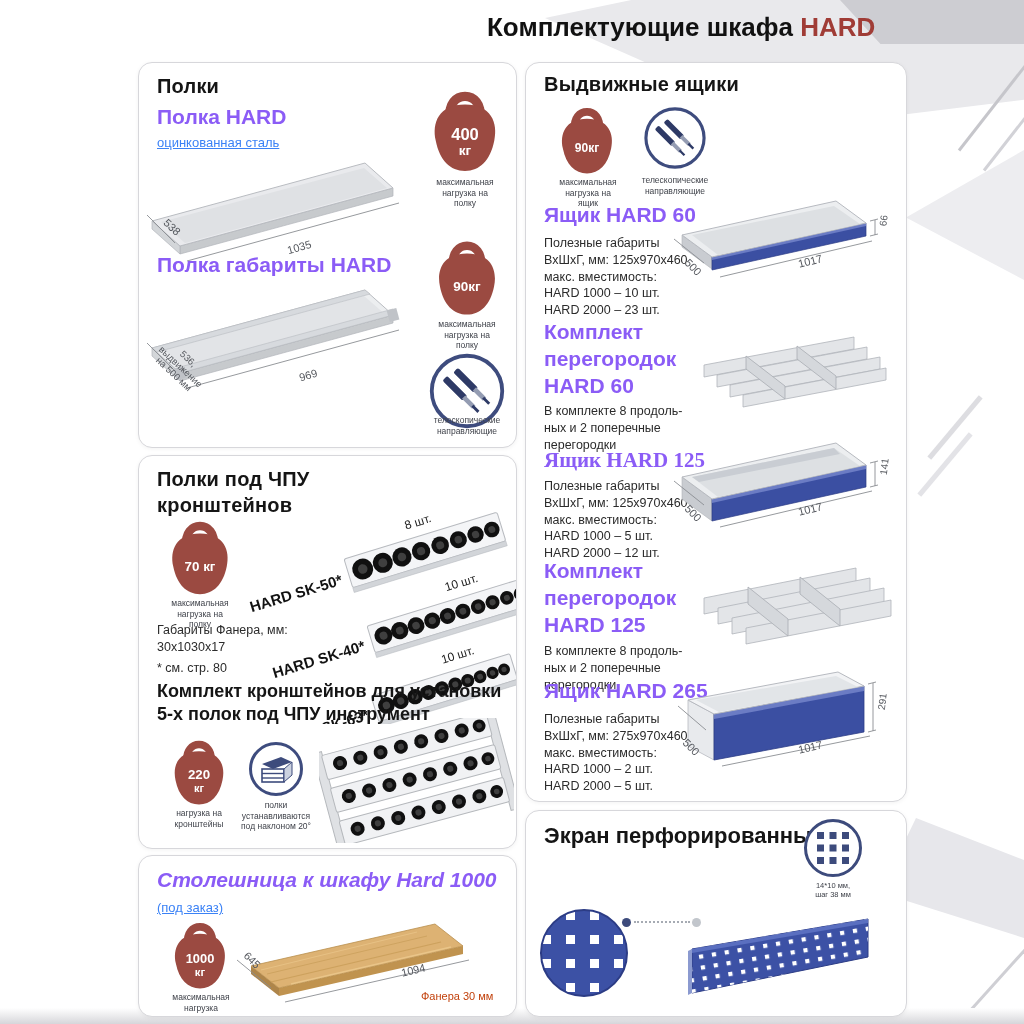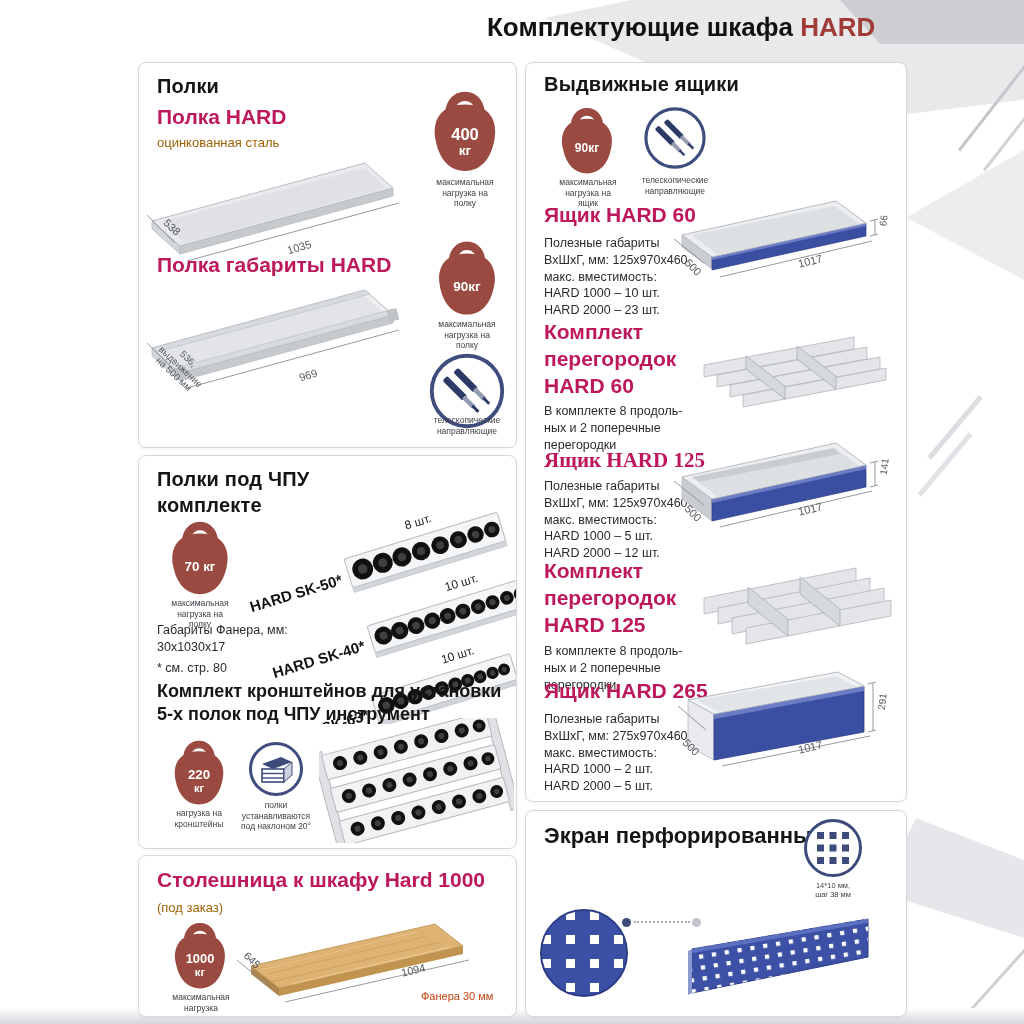--- a/index.html
+++ b/index.html
@@ -1,24 +1,24 @@
 <!DOCTYPE html>
 <html><head>
 <meta charset="utf-8">
 <style>
   html,body{margin:0;padding:0;background:#fff;}
   #canvas{position:relative;width:1024px;height:1024px;background:#fff;overflow:hidden;
           font-family:"Liberation Sans",sans-serif;color:#222;}
   .abs{position:absolute;}
   .pre{white-space:pre-line;}
-  .card{position:absolute;background:#fff;border:1px solid #d7d7db;border-radius:8px;
+  .card{position:absolute;background:#fff;border:1px solid #d7d7db;border-radius:14px;
         box-shadow:0 1px 4px rgba(0,0,0,.05);overflow:hidden;}
   .h-section{font-size:20px;font-weight:bold;color:#151515;letter-spacing:.2px;}
-  .h-product{font-size:21px;font-weight:bold;color:#be185d;}
-  .sub{font-size:13px;color:#a16207;}
+  .h-product{font-size:21px;font-weight:bold;color:#8b5cf6;}
+  .sub{font-size:13px;color:#3b82f6;text-decoration:underline;}
   .body-txt{font-size:12.5px;line-height:1.34;color:#2b2b2b;}
   .cap{font-size:8.5px;line-height:1.25;color:#3f424a;text-align:center;white-space:pre-line;}
   .dim{position:absolute;font-size:11px;color:#55585e;text-align:center;line-height:1.12;white-space:pre-line;}
   .dim-sm{font-size:9.5px;}
   .kbt{fill:#ffffff;font-weight:bold;font-size:17px;text-anchor:middle;font-family:"Liberation Sans",sans-serif;}
   .kbt2{fill:#ffffff;font-weight:bold;font-size:14px;text-anchor:middle;font-family:"Liberation Sans",sans-serif;}
   .strip{fill:#f4f5f7;stroke:#b7babf;stroke-width:1;}
   .stripEdge{fill:#d2d5d9;stroke:#b7babf;stroke-width:.5;}
   .stripLabel{font-weight:bold;font-size:15px;fill:#121212;text-anchor:end;font-family:"Liberation Sans",sans-serif;}
   .stripQty{font-size:12px;fill:#222;font-family:"Liberation Sans",sans-serif;}
@@ -123,21 +123,21 @@
           <rect x="17" y="-1.5" width="9" height="3" fill="#2e3a66"></rect>
         </g>
       </g>
     </svg>
     <div class="abs cap" style="left:278px;top:352px;width:100px;">телескопические
 направляющие</div>
   </div>
 
   <div class="card" style="left:138px;top:455px;width:377px;height:392px;">
     <div class="abs h-section pre" style="left:18px;top:10px;line-height:1.3;">Полки под ЧПУ
-комплекте</div>
+кронштейнов</div>
 
     <svg class="abs" style="left:24px;top:58px;" width="74" height="82" viewBox="0 0 80 92">
       <path d="M25,36 C20,6 60,6 55,36" fill="none" stroke="#9b4a41" stroke-width="9.5" stroke-linecap="round"></path>
       <path d="M40,22 C13,22 6,41 10,59 C14,79 25,90 40,90 C55,90 66,79 70,59 C74,41 67,22 40,22 Z" fill="#9b4a41"></path>
       <text x="40" y="64" class="kbt" style="font-size:15px;">70 кг</text>
     </svg>
     <div class="abs cap" style="left:13px;top:142px;width:96px;">максимальная
 нагрузка на
 полку</div>
 
@@ -305,21 +305,21 @@
           <circle cx="154" cy="94" r="7" class="holeO"></circle>
             <circle cx="154" cy="94" r="3.1" class="holeI"></circle>
           <circle cx="172" cy="94" r="6.4" class="holeO"></circle>
             <circle cx="172" cy="94" r="2.8" class="holeI"></circle>
         </g>
       </g>
     </svg>
   </div>
 
   <div class="card" style="left:138px;top:855px;width:377px;height:160px;">
-    <div class="abs h-product" style="left:18px;top:12px;">Столешница к шкафу Hard 1000</div>
+    <div class="abs h-product" style="left:18px;top:12px;font-style:italic;">Столешница к шкафу Hard 1000</div>
     <div class="abs sub" style="left:18px;top:44px;">(под заказ)</div>
 
     <svg class="abs" style="left:28px;top:60px;" width="66" height="74" viewBox="0 0 80 92">
       <path d="M25,36 C20,6 60,6 55,36" fill="none" stroke="#9b4a41" stroke-width="9.5" stroke-linecap="round"></path>
       <path d="M40,22 C13,22 6,41 10,59 C14,79 25,90 40,90 C55,90 66,79 70,59 C74,41 67,22 40,22 Z" fill="#9b4a41"></path>
       <text x="40" y="58" class="kbt" style="font-size:16px;">1000</text>
       <text x="40" y="74" class="kbt2">кг</text>
     </svg>
     <div class="abs cap" style="left:14px;top:136px;width:96px;">максимальная
 нагрузка</div>

